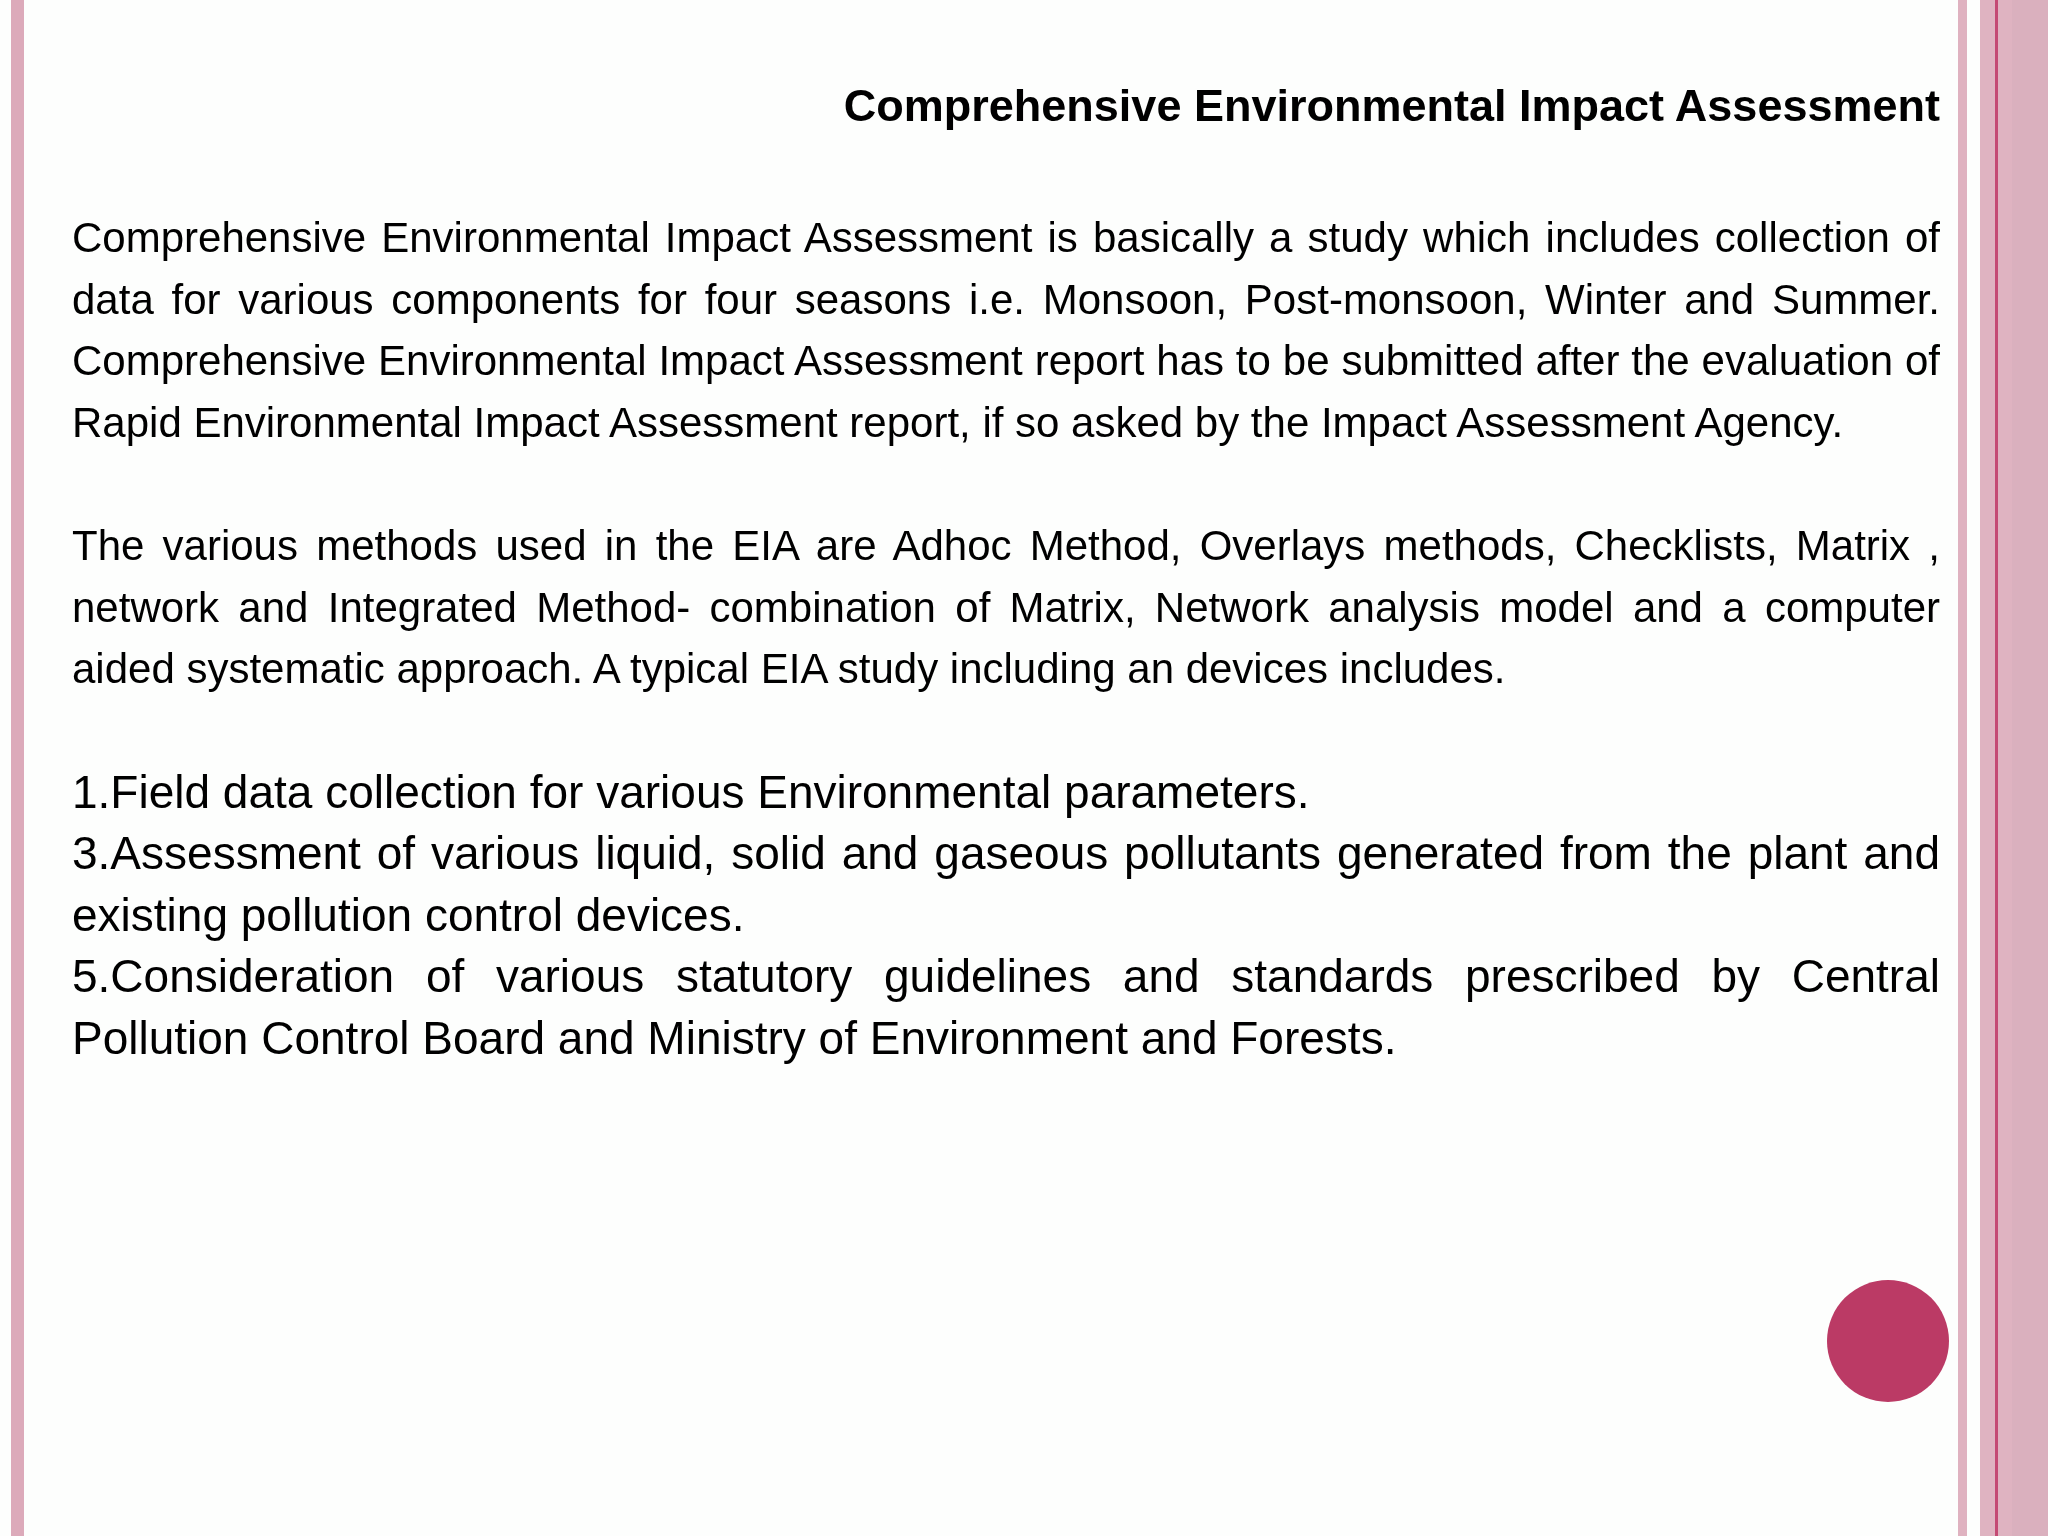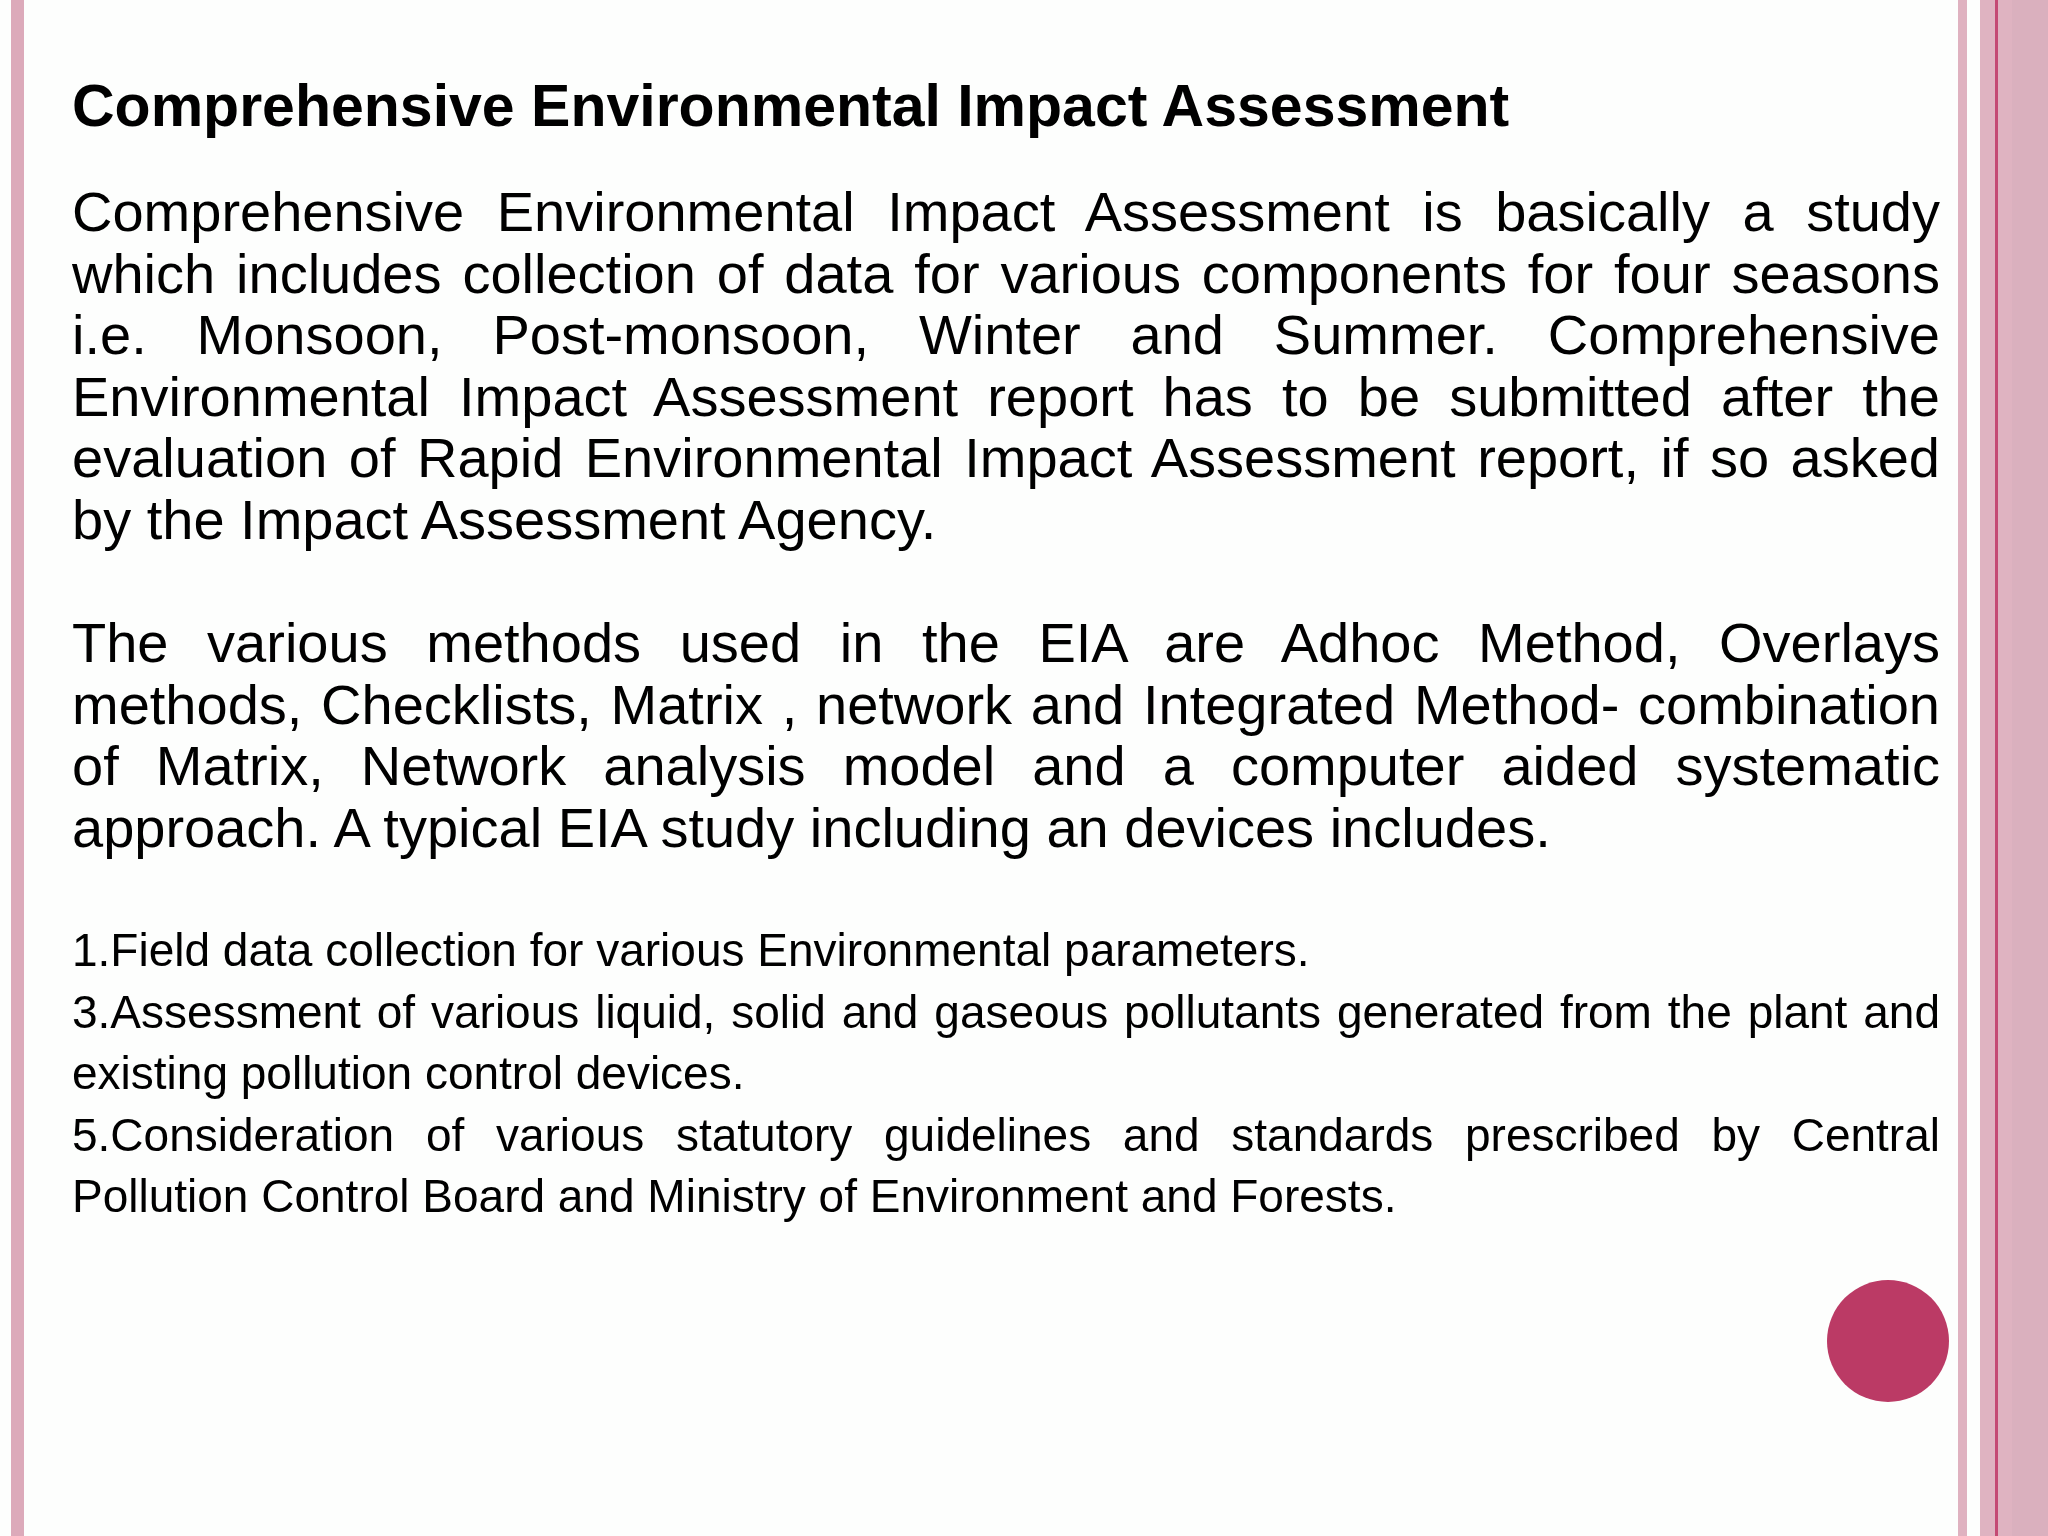--- a/index.html
+++ b/index.html
@@ -48,27 +48,28 @@
     width: 36px; height: 1536px;
     background: #dab0be;
   }
   .content {
     position: absolute;
     left: 72px;
     top: 78px;
     width: 1868px;
   }
   .title {
-    font-size: 59px;
+    font-size: 45px;
     font-weight: bold;
     line-height: 56px;
-    margin: 0 0 47px 0;
+    margin: 0 0 73px 0;
+    text-align: right;
   }
   .para {
-    font-size: 56px;
+    font-size: 42px;
     line-height: 61.5px;
     text-align: justify;
     margin: 0 0 62px 0;
   }
   .list {
     margin: 0;
     padding: 0;
     list-style: none;
   }
   .list li {

